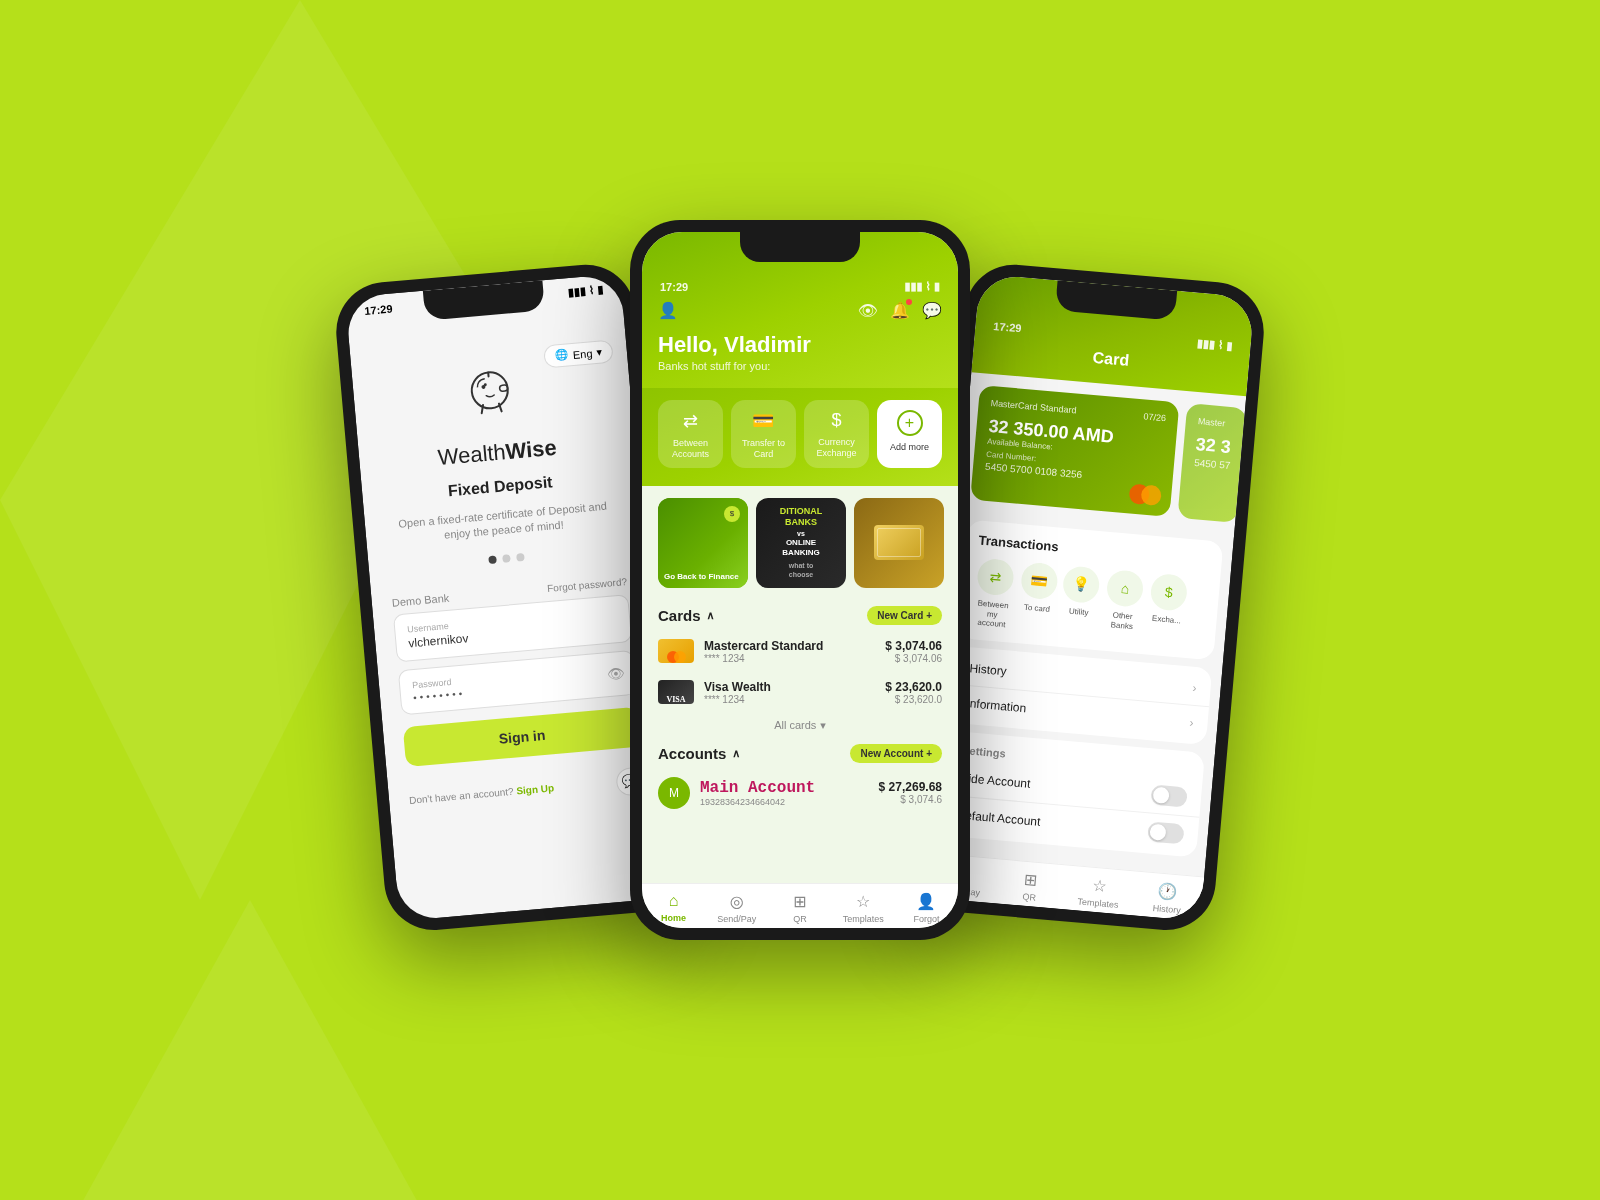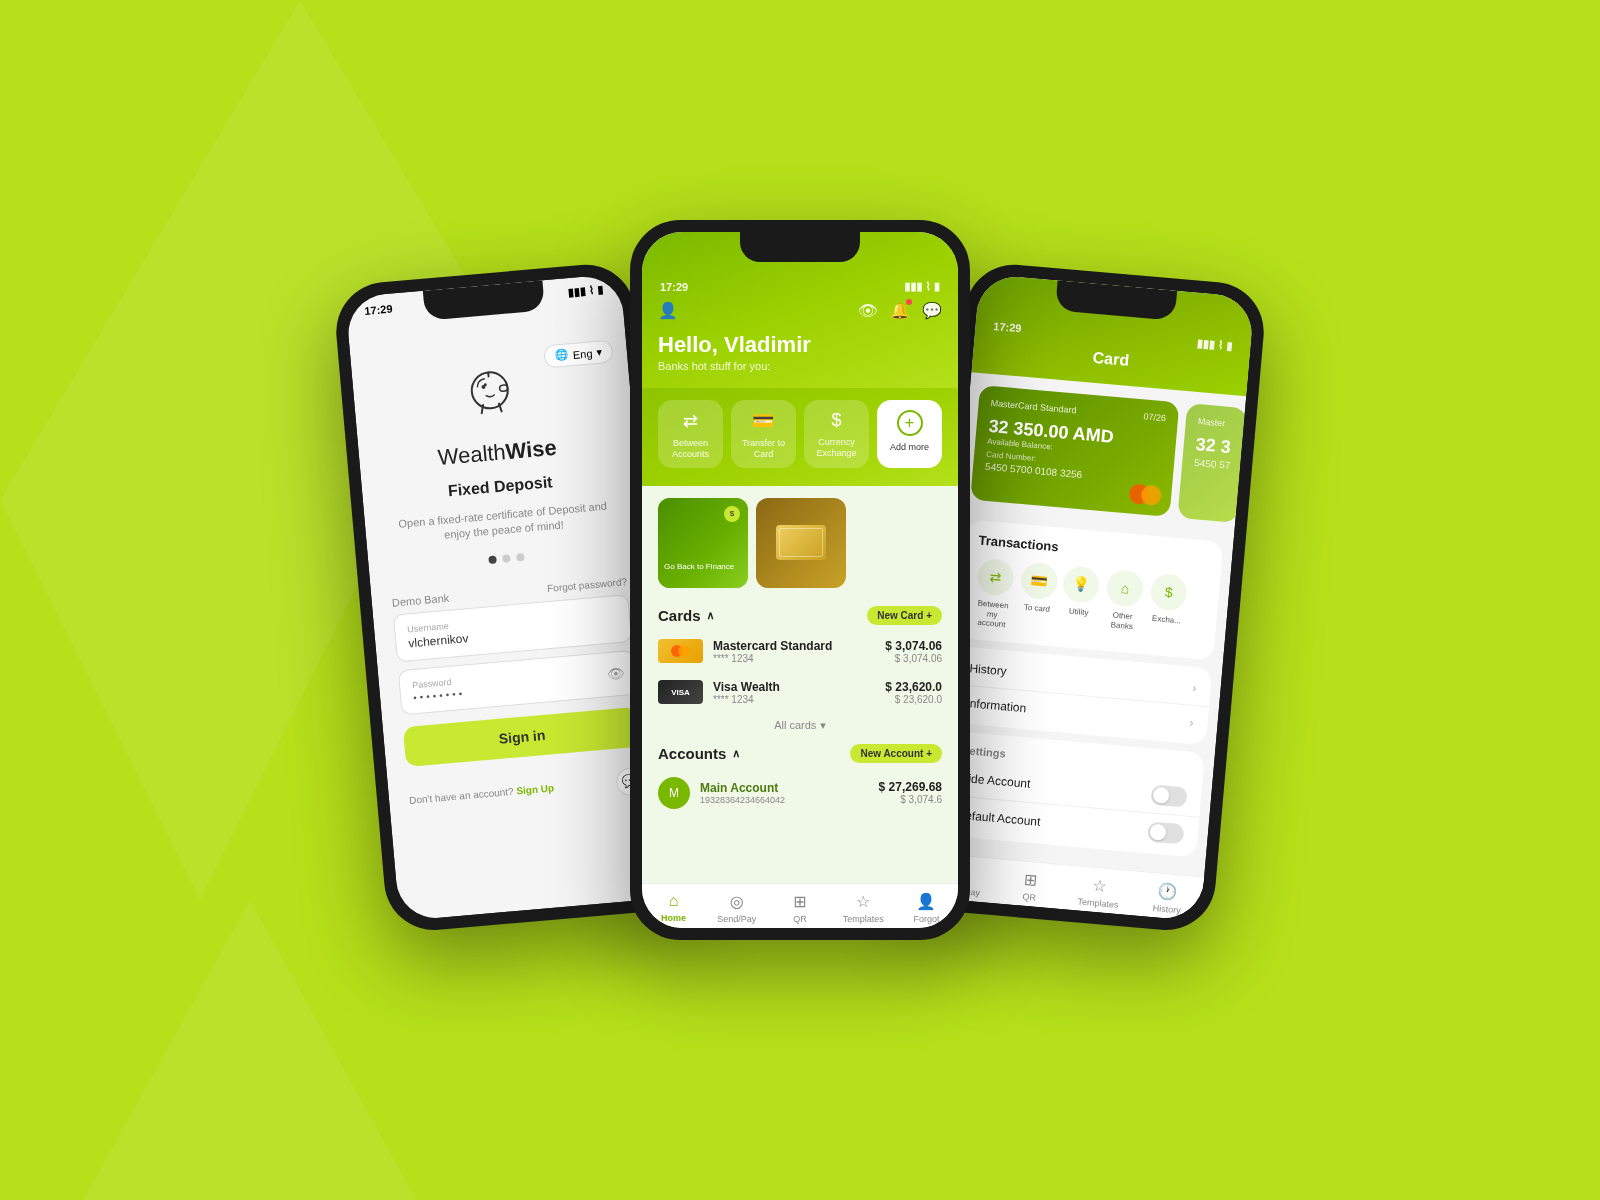--- a/index.html
+++ b/index.html
@@ -363,26 +363,26 @@
       background: linear-gradient(135deg, #4a8f00, #7ab800);
     }
     .news-card-dark {
       background: linear-gradient(135deg, #1a1a1a, #3a3a3a);
     }
     .news-card-gold {
       background: linear-gradient(135deg, #8b6914, #c9a227);
     }
     .news-card-text {
       position: absolute;
-      bottom: 16px;
+      bottom: 6px;
       left: 6px;
       right: 6px;
       font-size: 8px;
       color: white;
-      font-weight: 400;
+      font-weight: 700;
       line-height: 1.2;
     }
     .news-card-vs {
       position: absolute;
       top: 50%;
       left: 50%;
       transform: translate(-50%, -50%);
       font-size: 9px;
       color: white;
       font-weight: 700;
@@ -413,27 +413,28 @@
       align-items: center;
       gap: 4px;
     }
     .card-item {
       display: flex;
       align-items: center;
       padding: 8px 16px;
       gap: 10px;
     }
     .card-icon {
-      width: 45px;
+      width: 36px;
       height: 24px;
       border-radius: 4px;
       background: linear-gradient(135deg, #f0c030, #e8a000);
       display: flex;
-      align-items: center;
+      align-items: flex-end;
       justify-content: center;
+      font-family: Liberation Serif, serif;
     }
     .card-icon.black {
       background: linear-gradient(135deg, #222, #444);
     }
     .card-info {
       flex: 1;
     }
     .card-name { font-size: 12px; font-weight: 600; color: #222; }
     .card-num { font-size: 10px; color: #888; }
     .card-amount {
@@ -465,21 +466,21 @@
       height: 32px;
       border-radius: 50%;
       background: #7ab800;
       display: flex;
       align-items: center;
       justify-content: center;
       color: white;
       font-size: 12px;
     }
     .acct-info { flex: 1; }
-    .acct-name { font-size: 12px; font-weight: 600; color: #4d7c0f; }
+    .acct-name { font-size: 16px; font-weight: 600; color: #be185d; font-family: Liberation Mono, monospace; }
     .acct-num { font-size: 9px; color: #888; }
     .acct-amount { text-align: right; }
     .home-nav {
       display: flex;
       border-top: 1px solid #eee;
       background: #fff;
       padding: 8px 0 4px;
     }
     .nav-item {
       flex: 1;
@@ -814,20 +815,30 @@
           </div>
         </div>
 
         <div class="news-cards">
           <div class="news-card news-card-green">
             <div style="background:linear-gradient(135deg, #4a8f00 0%, #6ab000 60%, #8ad020 100%); width:100%; height:100%; display:flex; align-items:flex-end; padding:6px; position:relative;">
               <div style="position:absolute; top:8px; right:8px; width:16px; height:16px; border-radius:50%; background:#c8e831; display:flex; align-items:center; justify-content:center; font-size:8px; color:#333;">$</div>
               <div class="news-card-text">Go Back to Finance</div>
             </div>
           </div>
+          <div class="news-card news-card-dark">
+            <div style="background:linear-gradient(135deg, #1a1a1a 0%, #2a2a2a 100%); width:100%; height:100%; display:flex; align-items:center; justify-content:center; padding:6px;">
+              <div class="news-card-vs" style="font-size:8px; color:white; text-align:center; line-height:1.3;">
+                <div style="color:#c8e831; font-size:9px; font-weight:700;">DITIONAL<br>BANKS</div>
+                <div style="color:#fff; font-size:7px;">vs</div>
+                <div style="color:#fff; font-size:8px;">ONLINE<br>BANKING</div>
+                <div style="color:#aaa; font-size:7px; margin-top:2px;">what to choose</div>
+              </div>
+            </div>
+          </div>
           <div class="news-card news-card-gold">
             <div style="background:linear-gradient(135deg, #8b6914 0%, #c9a227 100%); width:100%; height:100%; display:flex; align-items:center; justify-content:center;">
               <div style="width:50px; height:35px; background:linear-gradient(135deg, #f0d060, #c8a020); border-radius:4px; position:relative;">
                 <div style="position:absolute; inset:3px; border: 1px solid rgba(255,255,255,0.4); border-radius:2px;"></div>
               </div>
             </div>
           </div>
         </div>
 
         <div class="section-header">

